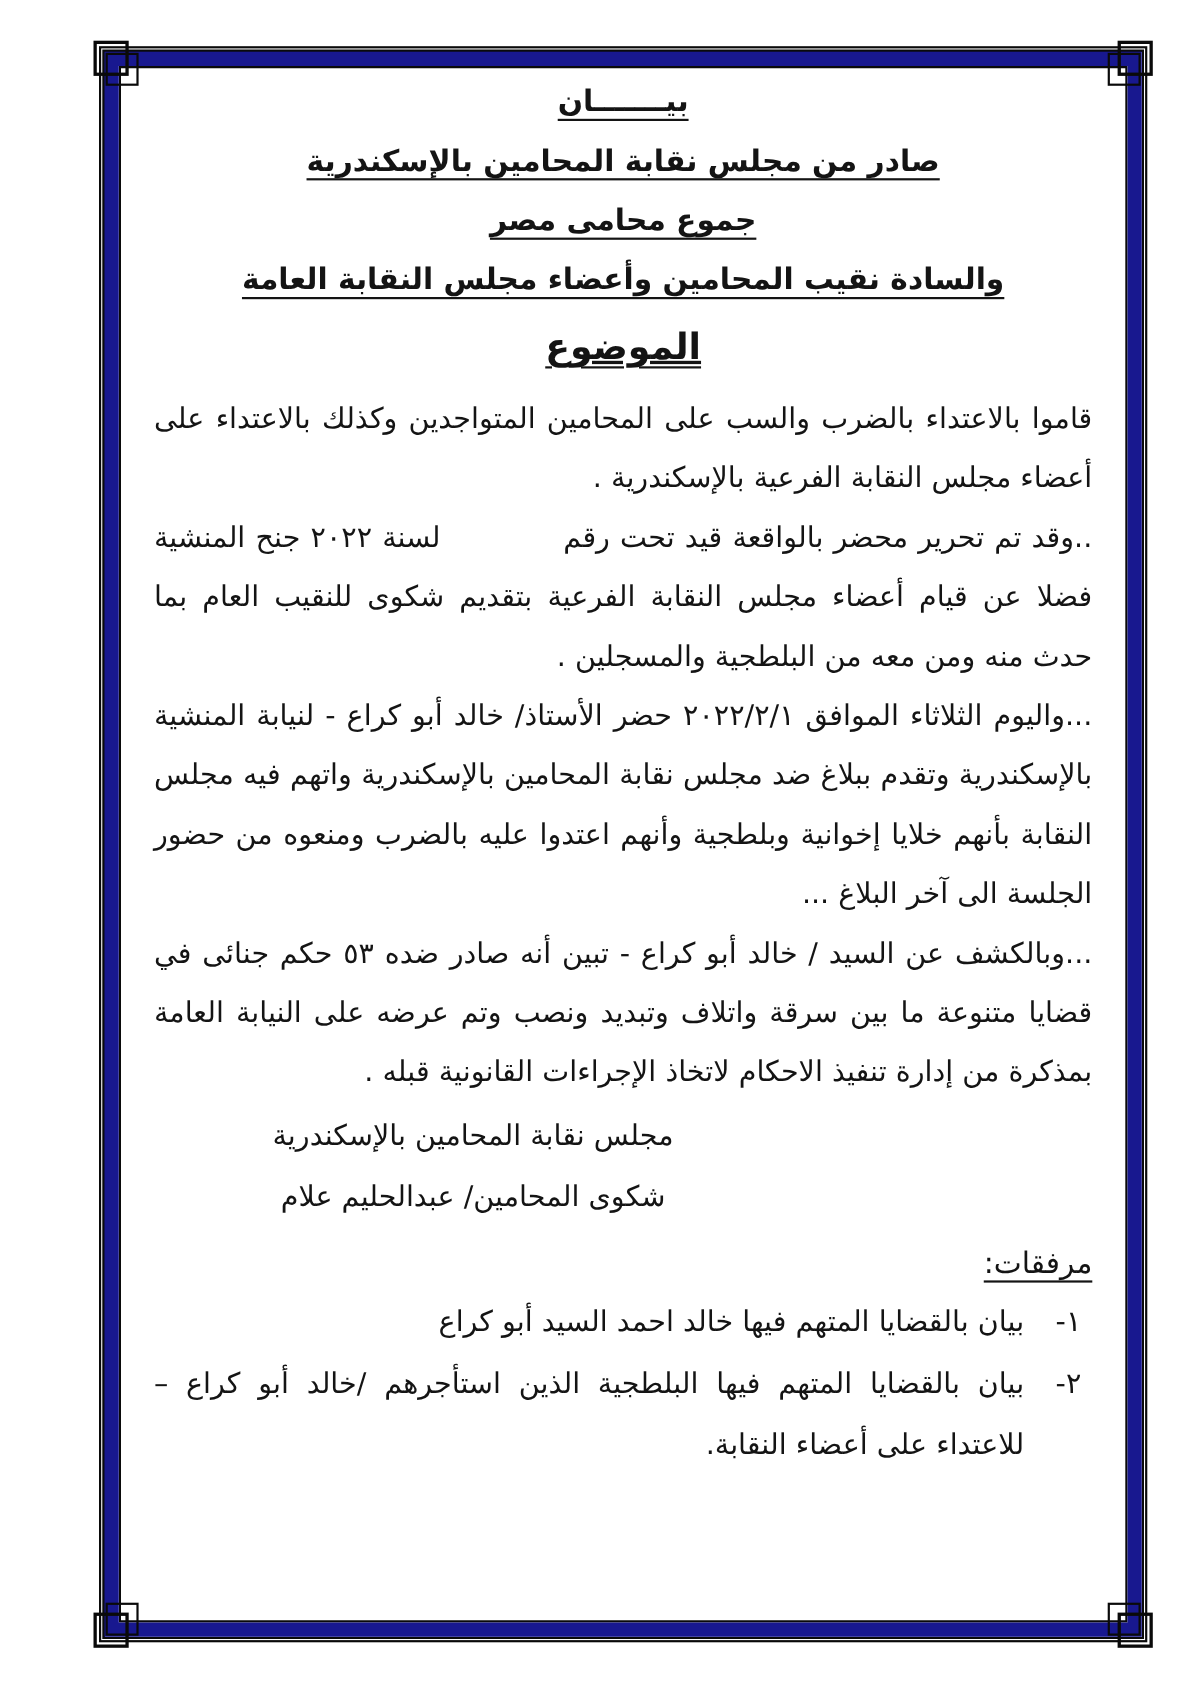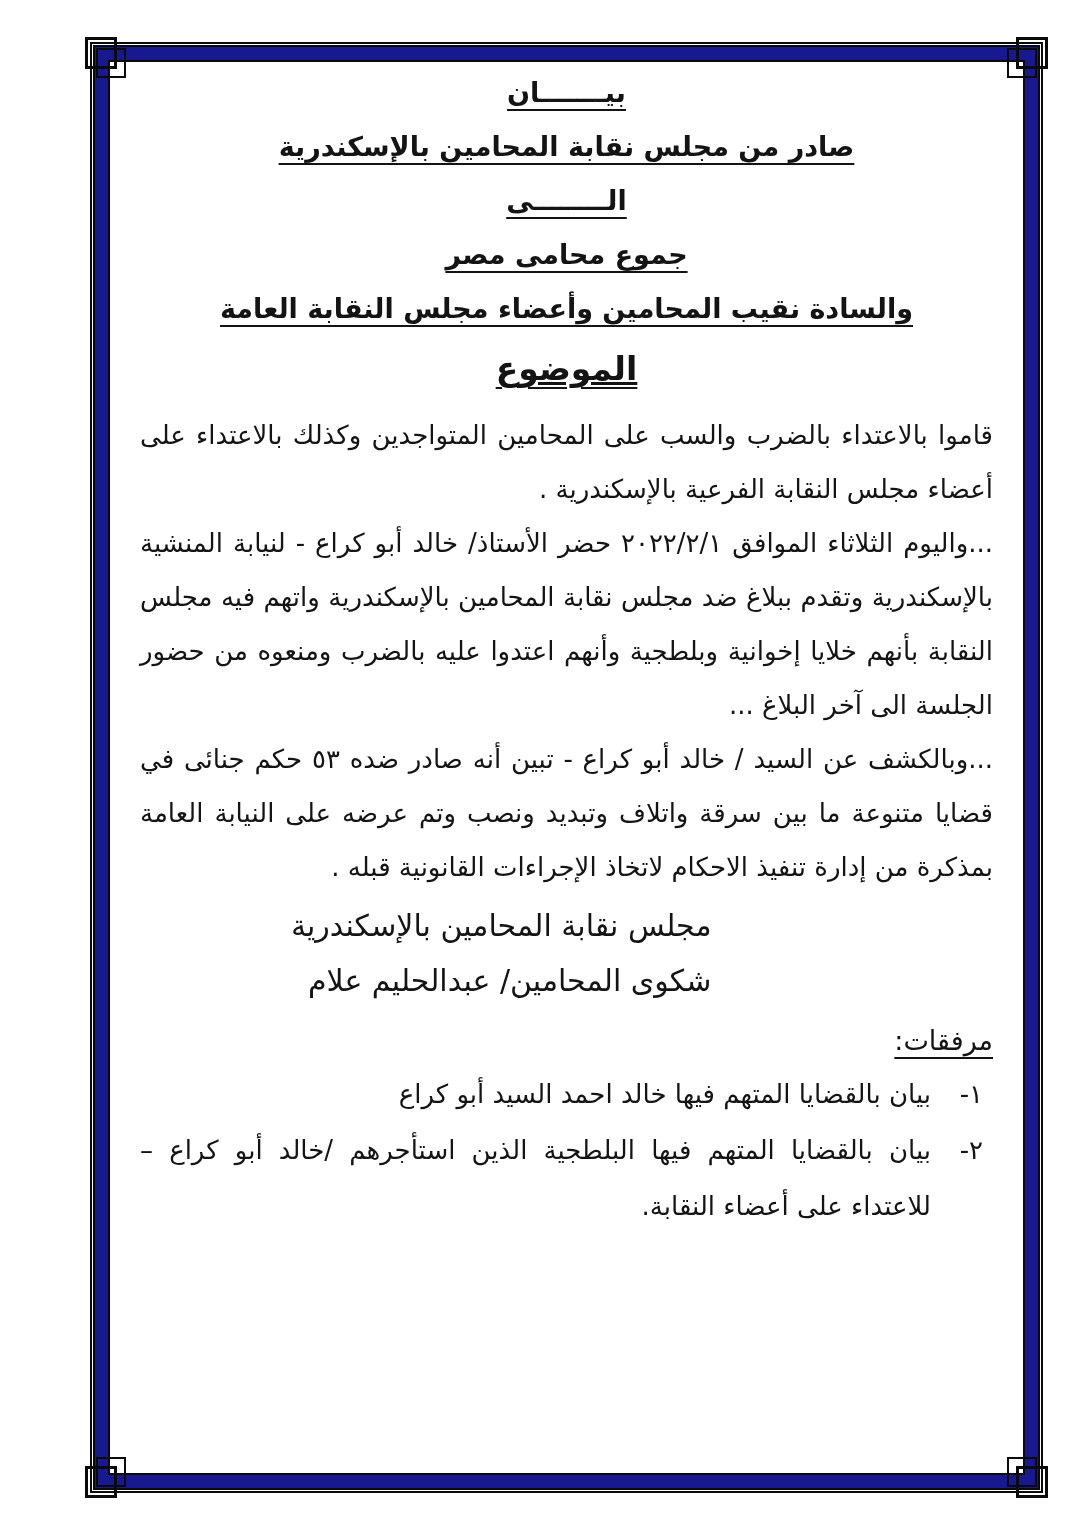--- a/index.html
+++ b/index.html
@@ -86,21 +86,22 @@
   .body-text { margin-top: 8px; }
   .para {
     margin: 0;
     font-size: 26px;
     line-height: 54px;
     text-align: justify;
   }
   .sig-block {
     width: 66%;
     margin: 4px 33% 0 1%;
-    font-size: 30px;
+    text-align: center;
+    font-size: 26px;
     line-height: 55px;
   }
   .sig-line { margin: 0; }
   .attachments { margin-top: 8px; }
   .attach-title {
     display: inline-block;
     font-weight: normal;
     font-size: 27px;
     line-height: 50px;
     text-decoration: underline;
@@ -134,28 +135,28 @@
   <div class="corner tl"></div>
   <div class="corner tr"></div>
   <div class="corner bl"></div>
   <div class="corner br"></div>
 
   <div class="content">
 
     <div class="header">
       <p class="h-line"><span class="u">بيـــــــان</span></p>
       <p class="h-line"><span class="u">صادر من مجلس نقابة المحامين بالإسكندرية</span></p>
-      <p class="h-line"><span class="u">الــــــــى</span></p>
       <p class="h-line"><span class="u">جموع محامى مصر</span></p>
       <p class="h-line"><span class="u">والسادة نقيب المحامين وأعضاء مجلس النقابة العامة</span></p>
       <p class="h-line subject"><span class="u">الموضوع</span></p>
     </div>
 
     <div class="body-text">
       <p class="para">قاموا بالاعتداء بالضرب والسب على المحامين المتواجدين وكذلك بالاعتداء على أعضاء مجلس النقابة الفرعية بالإسكندرية .</p>
+      <p class="para">..وقد تم تحرير محضر بالواقعة قيد تحت رقم &nbsp;&nbsp;&nbsp;&nbsp;&nbsp;&nbsp;&nbsp;&nbsp;&nbsp;&nbsp; لسنة ٢٠٢٢ جنح المنشية فضلا عن قيام أعضاء مجلس النقابة الفرعية بتقديم شكوى للنقيب العام بما حدث منه ومن معه من البلطجية والمسجلين .</p>
       <p class="para">...واليوم الثلاثاء الموافق ٢٠٢٢/٢/١ حضر الأستاذ/ خالد أبو كراع - لنيابة المنشية بالإسكندرية وتقدم ببلاغ ضد مجلس نقابة المحامين بالإسكندرية واتهم فيه مجلس النقابة بأنهم خلايا إخوانية وبلطجية وأنهم اعتدوا عليه بالضرب ومنعوه من حضور الجلسة الى آخر البلاغ ...</p>
       <p class="para">...وبالكشف عن السيد / خالد أبو كراع - تبين أنه صادر ضده ٥٣ حكم جنائى في قضايا متنوعة ما بين سرقة واتلاف وتبديد ونصب وتم عرضه على النيابة العامة بمذكرة من إدارة تنفيذ الاحكام لاتخاذ الإجراءات القانونية قبله .</p>
     </div>
 
     <div class="sig-block">
       <p class="sig-line">مجلس نقابة المحامين بالإسكندرية</p>
       <p class="sig-line">شكوى المحامين/ عبدالحليم علام</p>
     </div>
 
     <div class="attachments">

